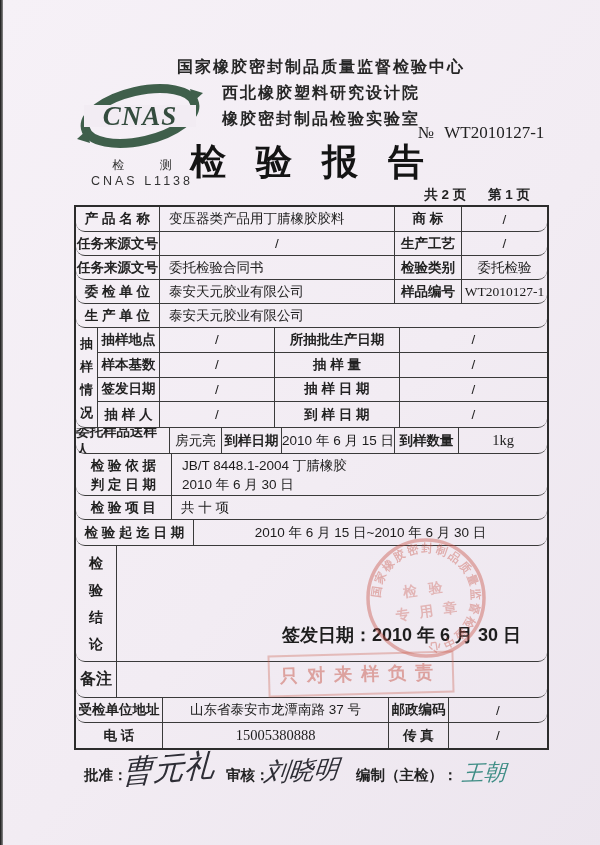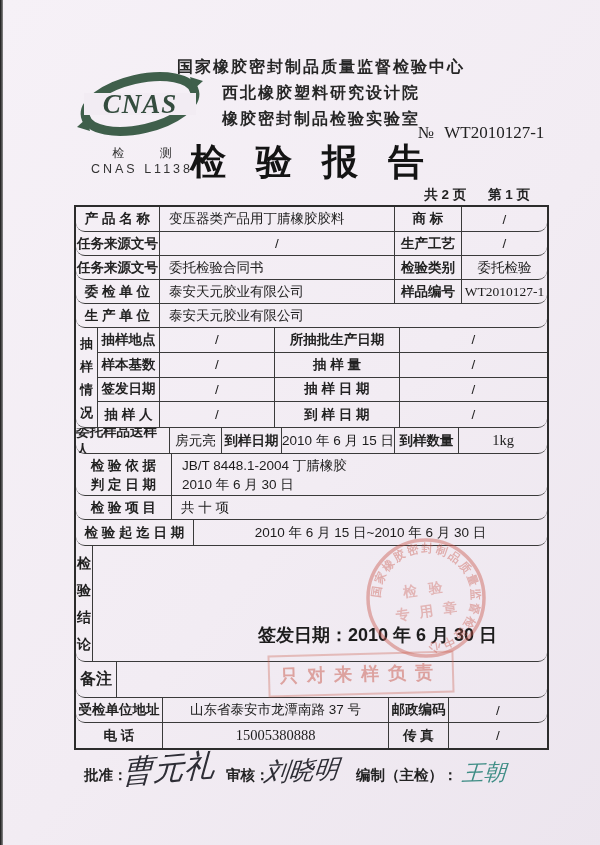--- a/index.html
+++ b/index.html
@@ -16,21 +16,21 @@
   .org div{font-size:16px;font-weight:700;line-height:26px;letter-spacing:2px;color:#262626;}
   .report-no{position:absolute;top:123px;left:418px;font-family:"Liberation Serif",serif;
     font-size:17px;color:#222;}
   .report-no .nosym{margin-right:10px;}
   .doc-title{position:absolute;top:138px;left:0;right:0;text-align:center;padding-left:12px;
     font-size:36px;font-weight:800;letter-spacing:10px;color:#141414;}
   .page-info{position:absolute;top:186px;right:82px;font-size:13.5px;font-weight:600;color:#222;}
   .page-info span{margin-left:18px;}
 
   
-  .logo{position:absolute;left:76px;top:68px;width:132px;text-align:center;}
+  .logo{position:absolute;left:76px;top:80px;width:132px;text-align:center;}
   .logo-sub1{font-size:12px;letter-spacing:16px;color:#333;margin-top:1px;padding-left:16px;}
   .logo-sub2{font-size:12.5px;letter-spacing:3px;color:#333;font-family:"Liberation Sans",sans-serif;}
 
   
   .table{position:absolute;left:74px;top:205px;width:471px;border:2px solid #2c2c2c;
     box-sizing:content-box;background:rgba(255,255,255,0.0);}
   .trow{display:flex;border-bottom:1px solid #3a3a3a;box-sizing:border-box;border-radius:9px;}
   .trow:last-child{border-bottom:none;}
   .cell{border-right:1px solid #3a3a3a;box-sizing:border-box;display:flex;
     align-items:center;justify-content:center;font-size:13.5px;overflow:hidden;}
@@ -191,21 +191,21 @@
       <div class="cell lbl" style="width:96px">检 验 项 目</div>
       <div class="cell val-left" style="width:375px">共 十 项</div>
     </div>
 
     <div class="trow" style="height:26px">
       <div class="cell lbl" style="width:118px">检 验 起 迄 日 期</div>
       <div class="cell" style="width:353px">2010 年 6 月 15 日~2010 年 6 月 30 日</div>
     </div>
 
     <div class="trow" style="height:116px">
-      <div class="cell" style="width:17px">
+      <div class="cell" style="width:41px">
         <div class="vert" style="width:16px;font-size:14px;line-height:27px">检验结论</div>
       </div>
       <div class="cell concl-cell" style="width:430px">
         <div class="sign-date">签发日期：2010 年 6 月 30 日</div>
       </div>
     </div>
 
     <div class="trow" style="height:36px">
       <div class="cell lbl" style="width:41px;font-size:16px">备注</div>
       <div class="cell" style="width:430px"></div>

